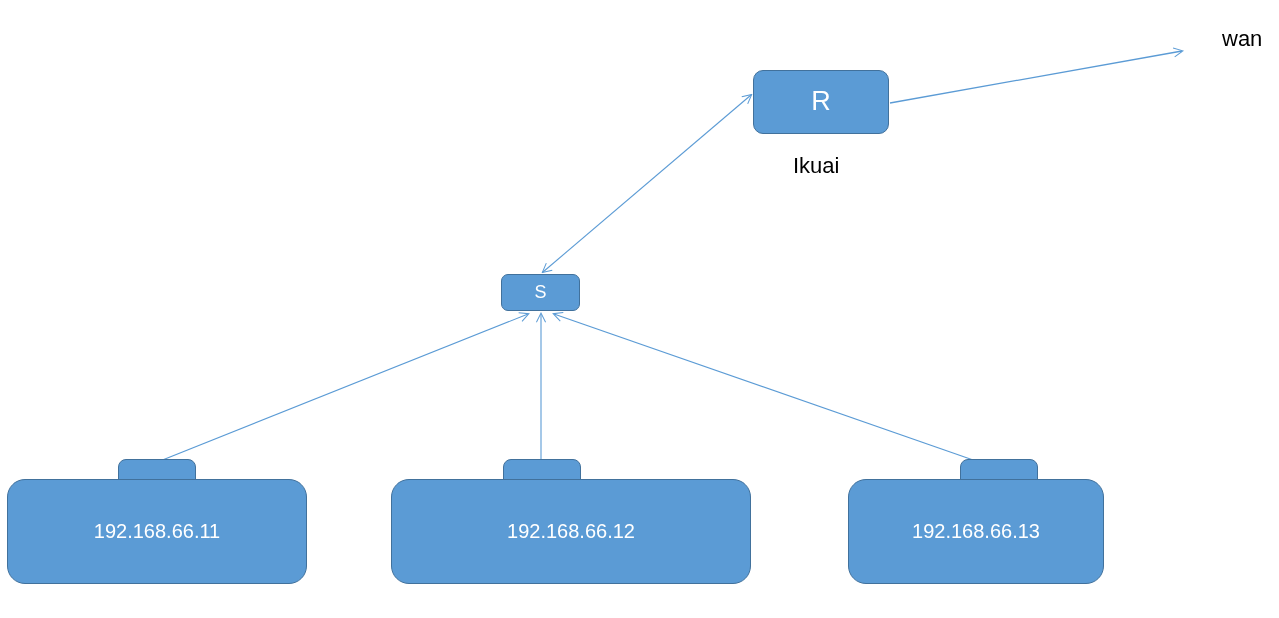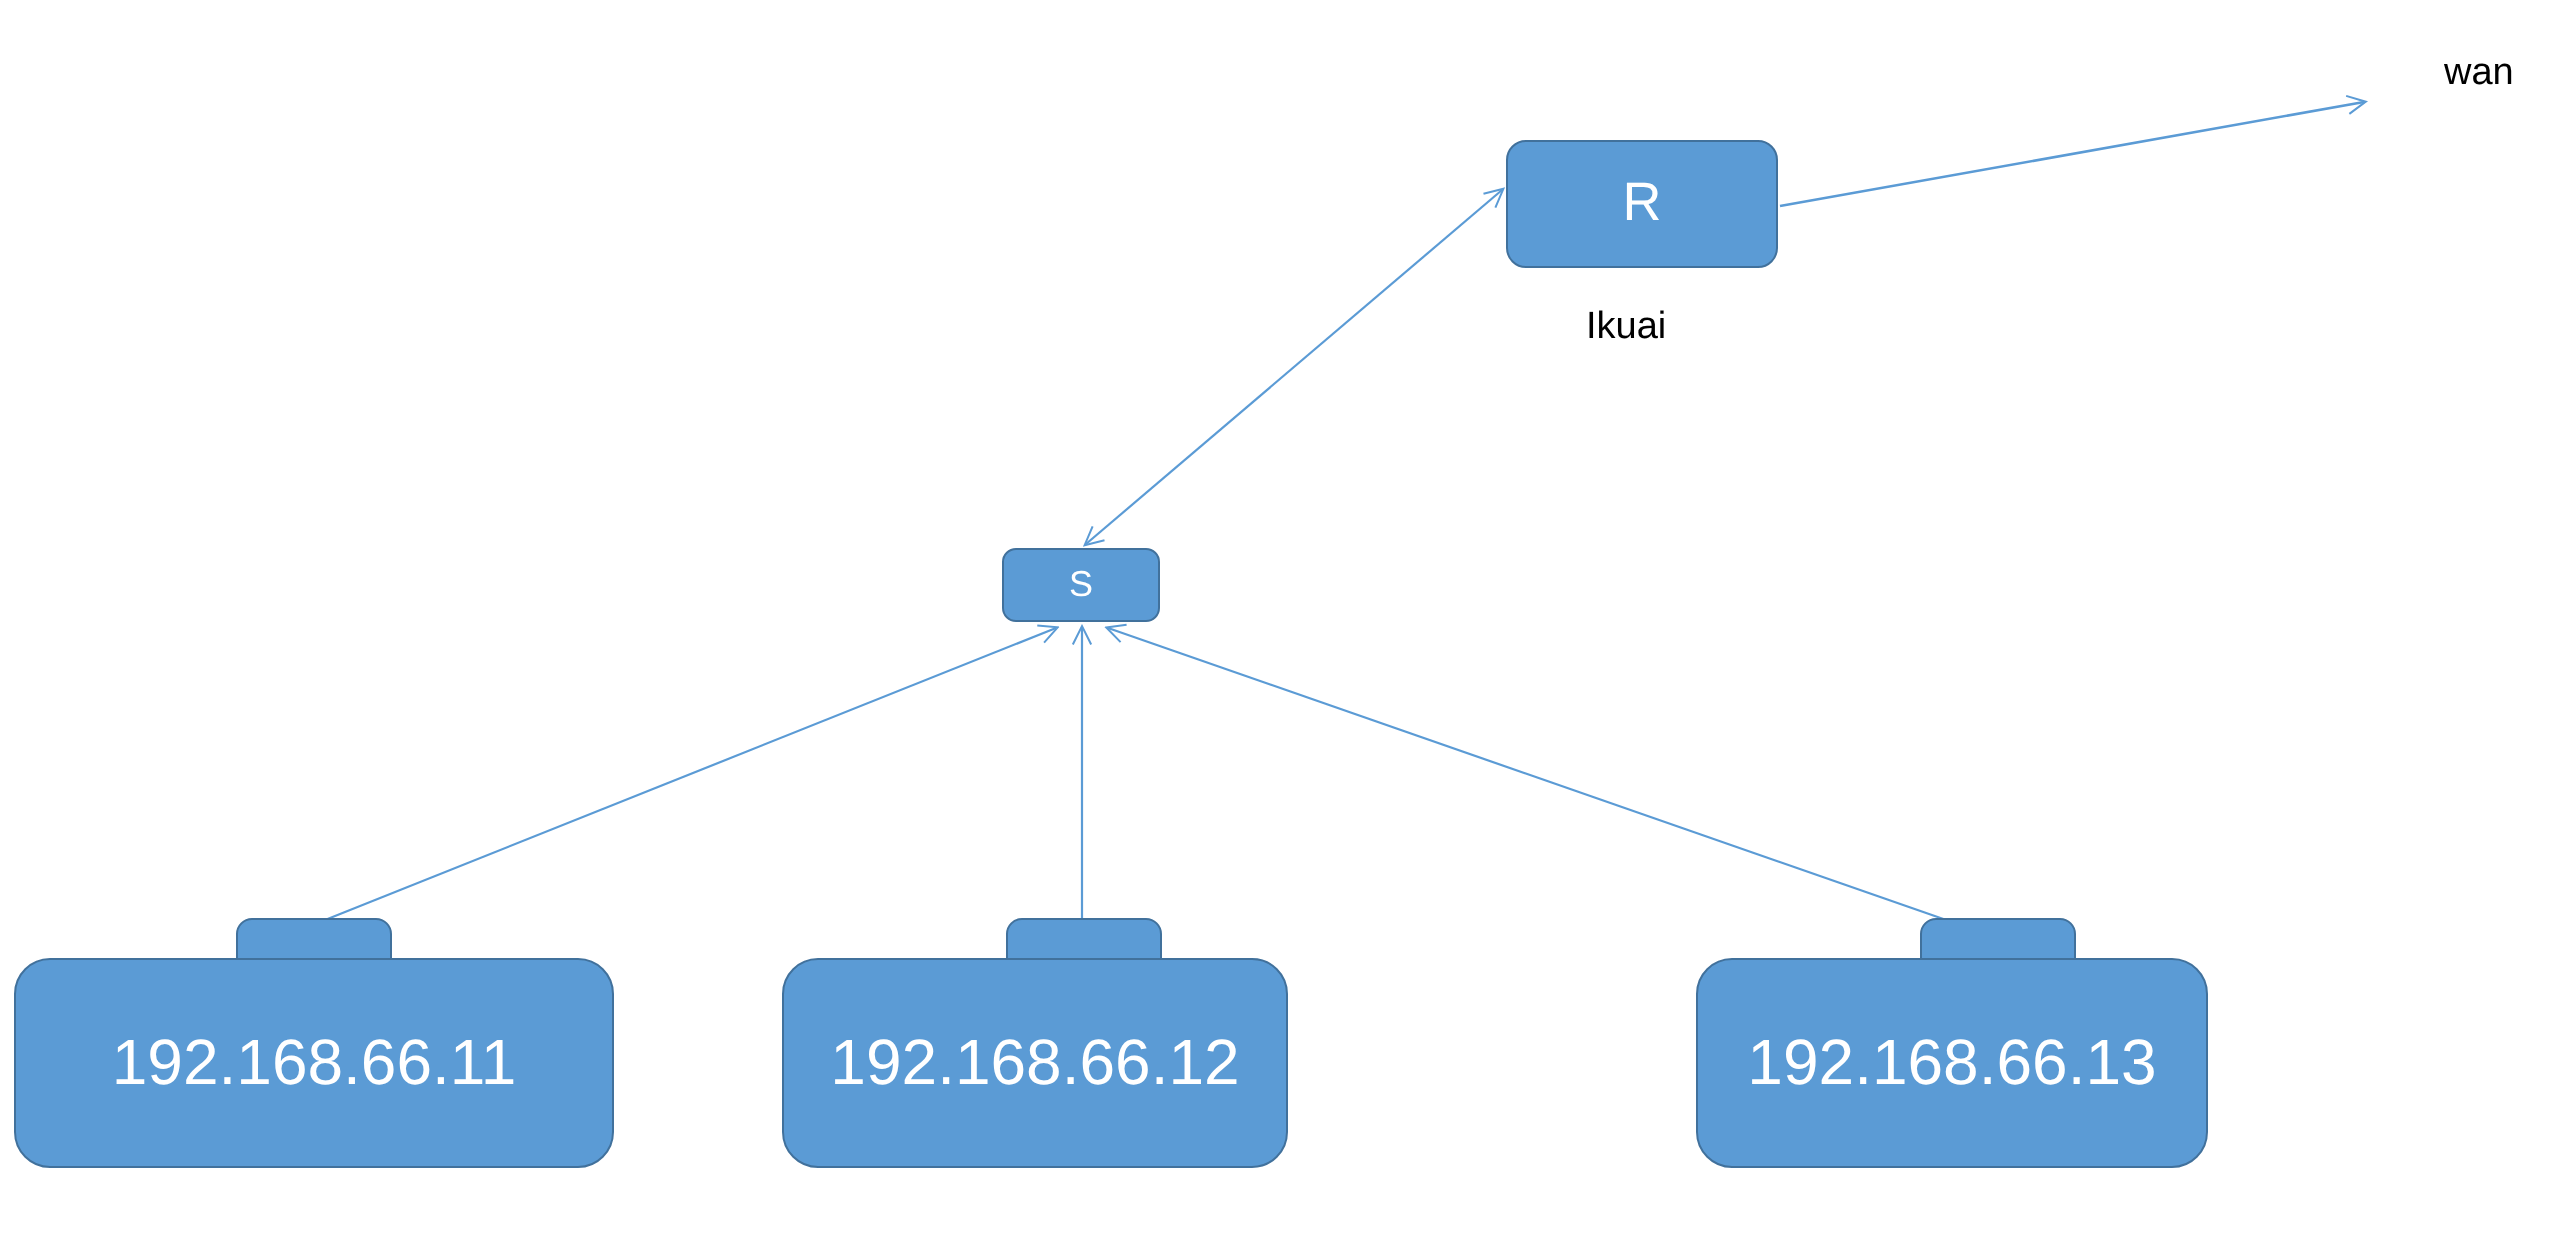--- a/index.html
+++ b/index.html
@@ -73,33 +73,33 @@
     box-sizing: border-box;
     background: #5B9BD5;
     border: 1px solid #41719C;
     border-radius: 18px;
     top: 479px;
     height: 105px;
     display: flex;
     align-items: center;
     justify-content: center;
     color: #ffffff;
-    font-size: 32px;
+    font-size: 20px;
     z-index: 2;
   }
   .host-1 .host-tab { left: 118px; }
   .host-1 .host-body { left: 7px; width: 300px; }
   .host-2 .host-tab { left: 503px; }
-  .host-2 .host-body { left: 391px; width: 253px; }
+  .host-2 .host-body { left: 391px; width: 360px; }
   .host-3 .host-tab { left: 960px; }
   .host-3 .host-body { left: 848px; width: 256px; }
   .plain-label {
     position: absolute;
     color: #000000;
-    font-size: 19px;
+    font-size: 22px;
     white-space: nowrap;
   }
   .label-ikuai {
     left: 793px;
     top: 153px;
   }
   .label-wan {
     left: 1222px;
     top: 26px;
   }

